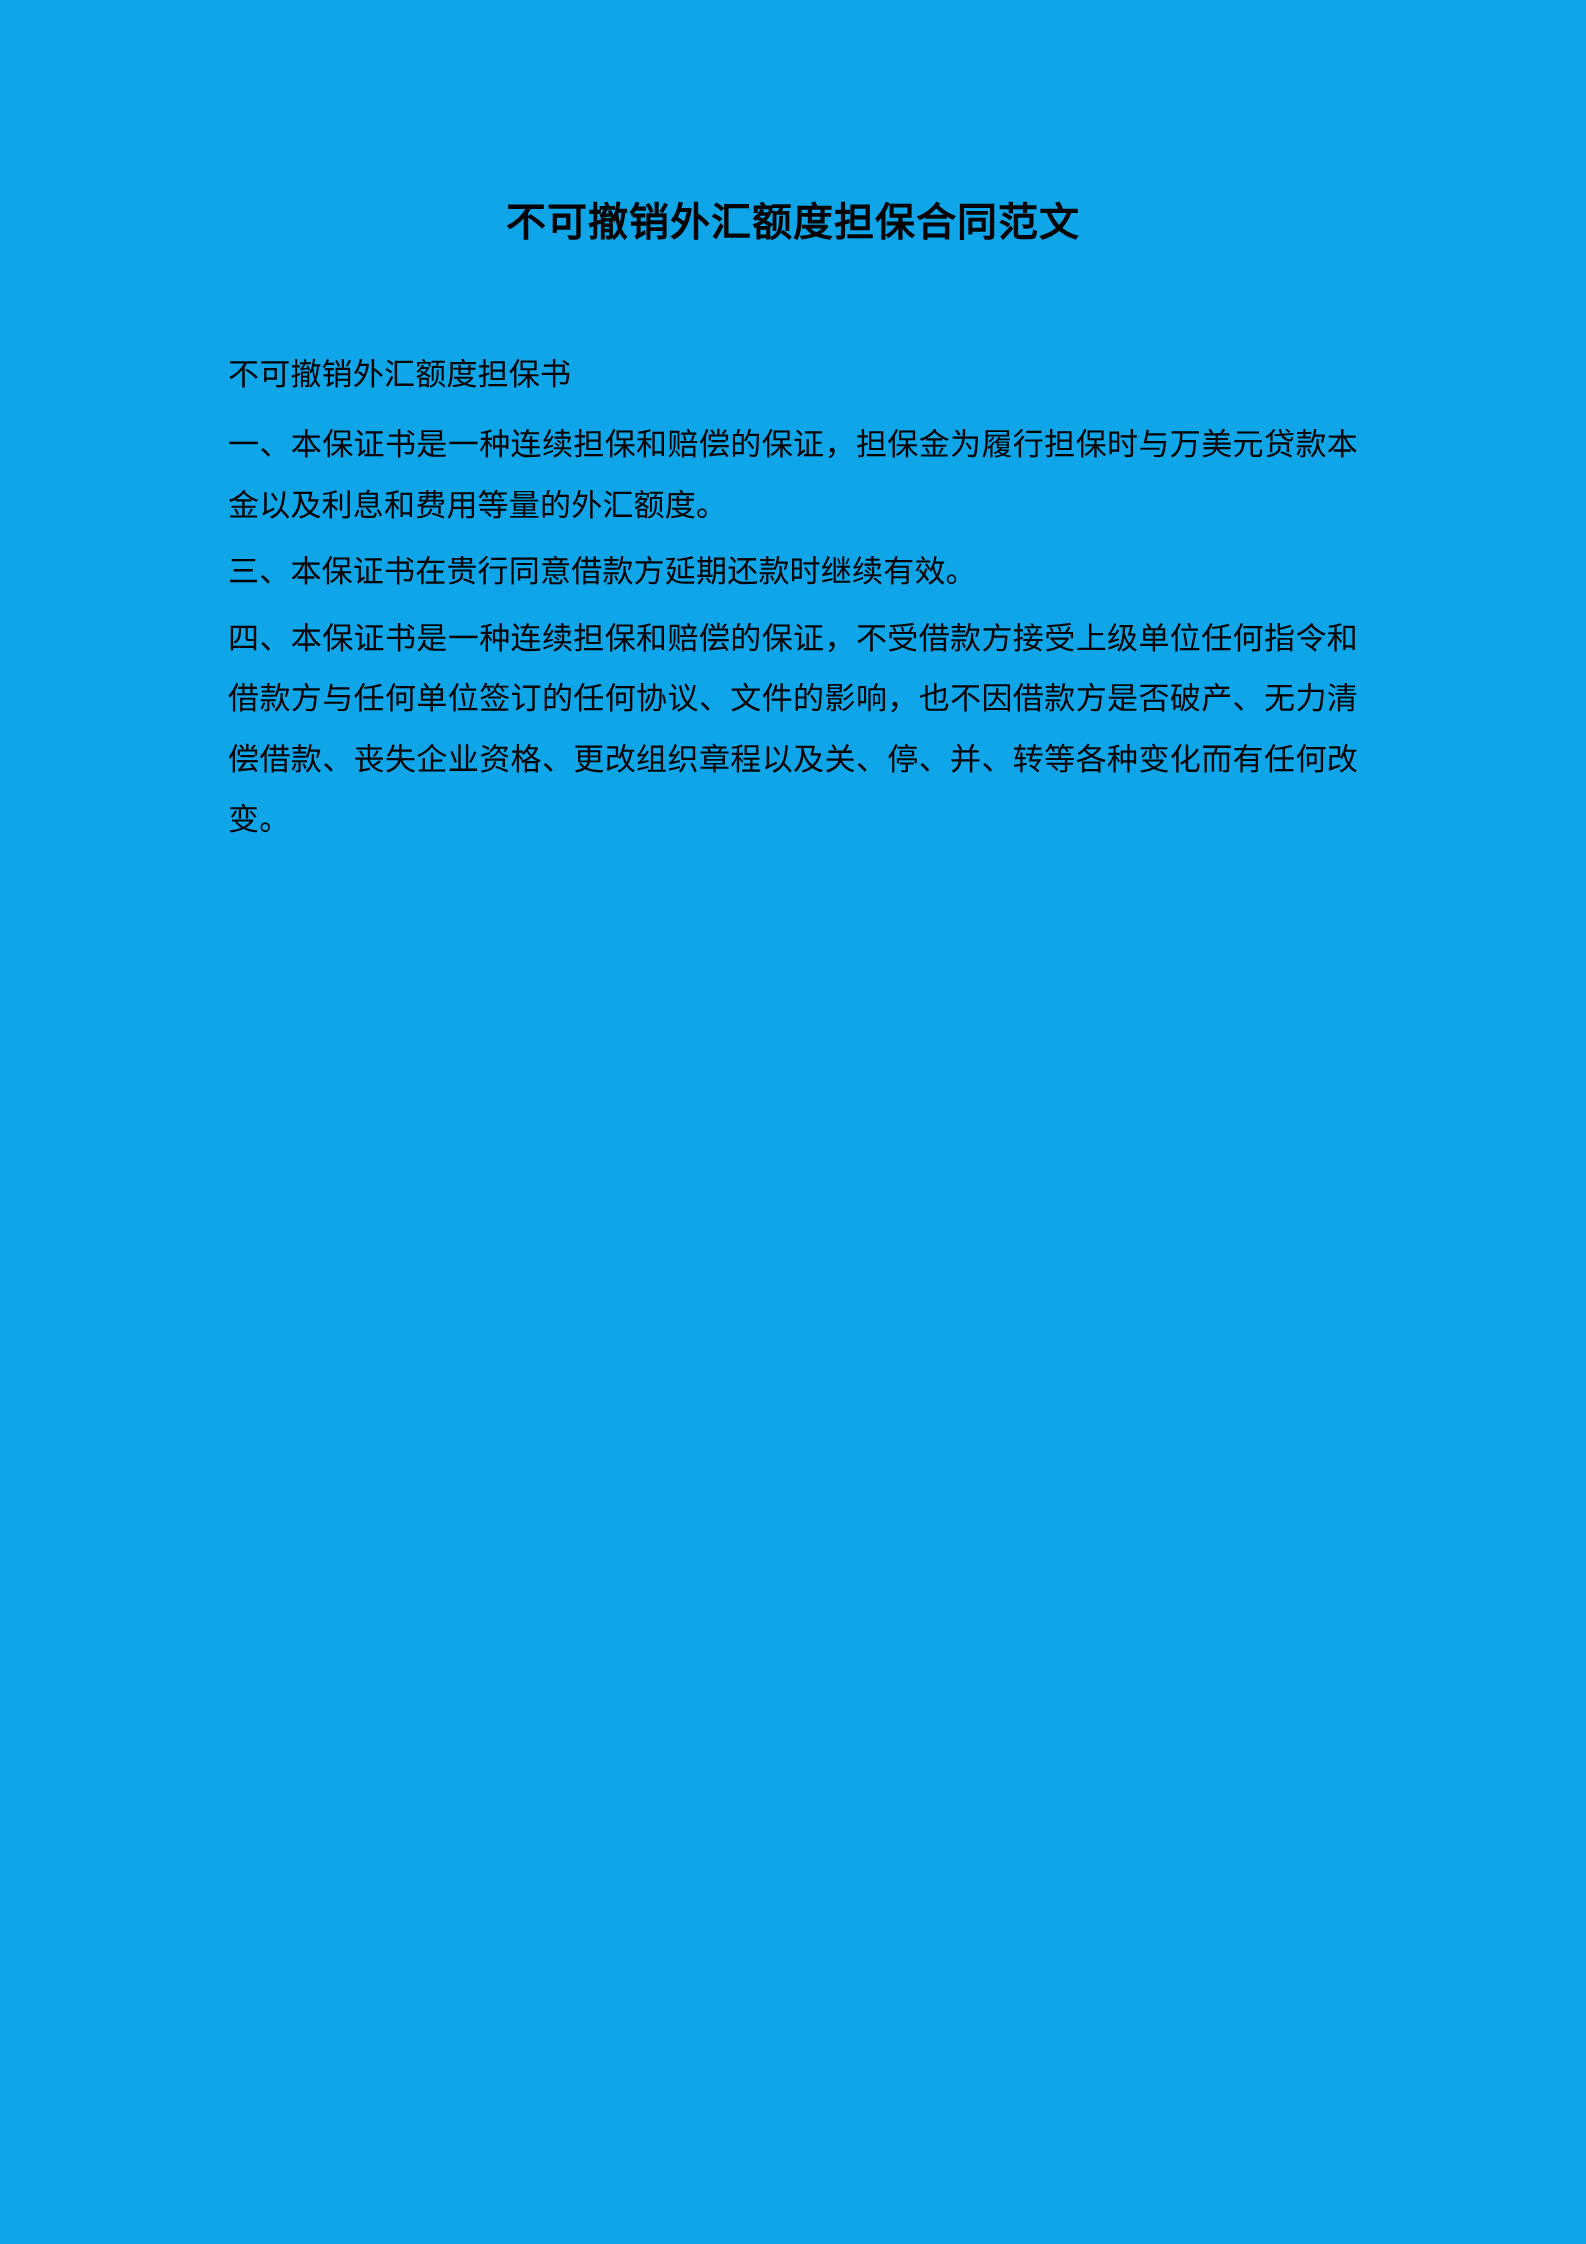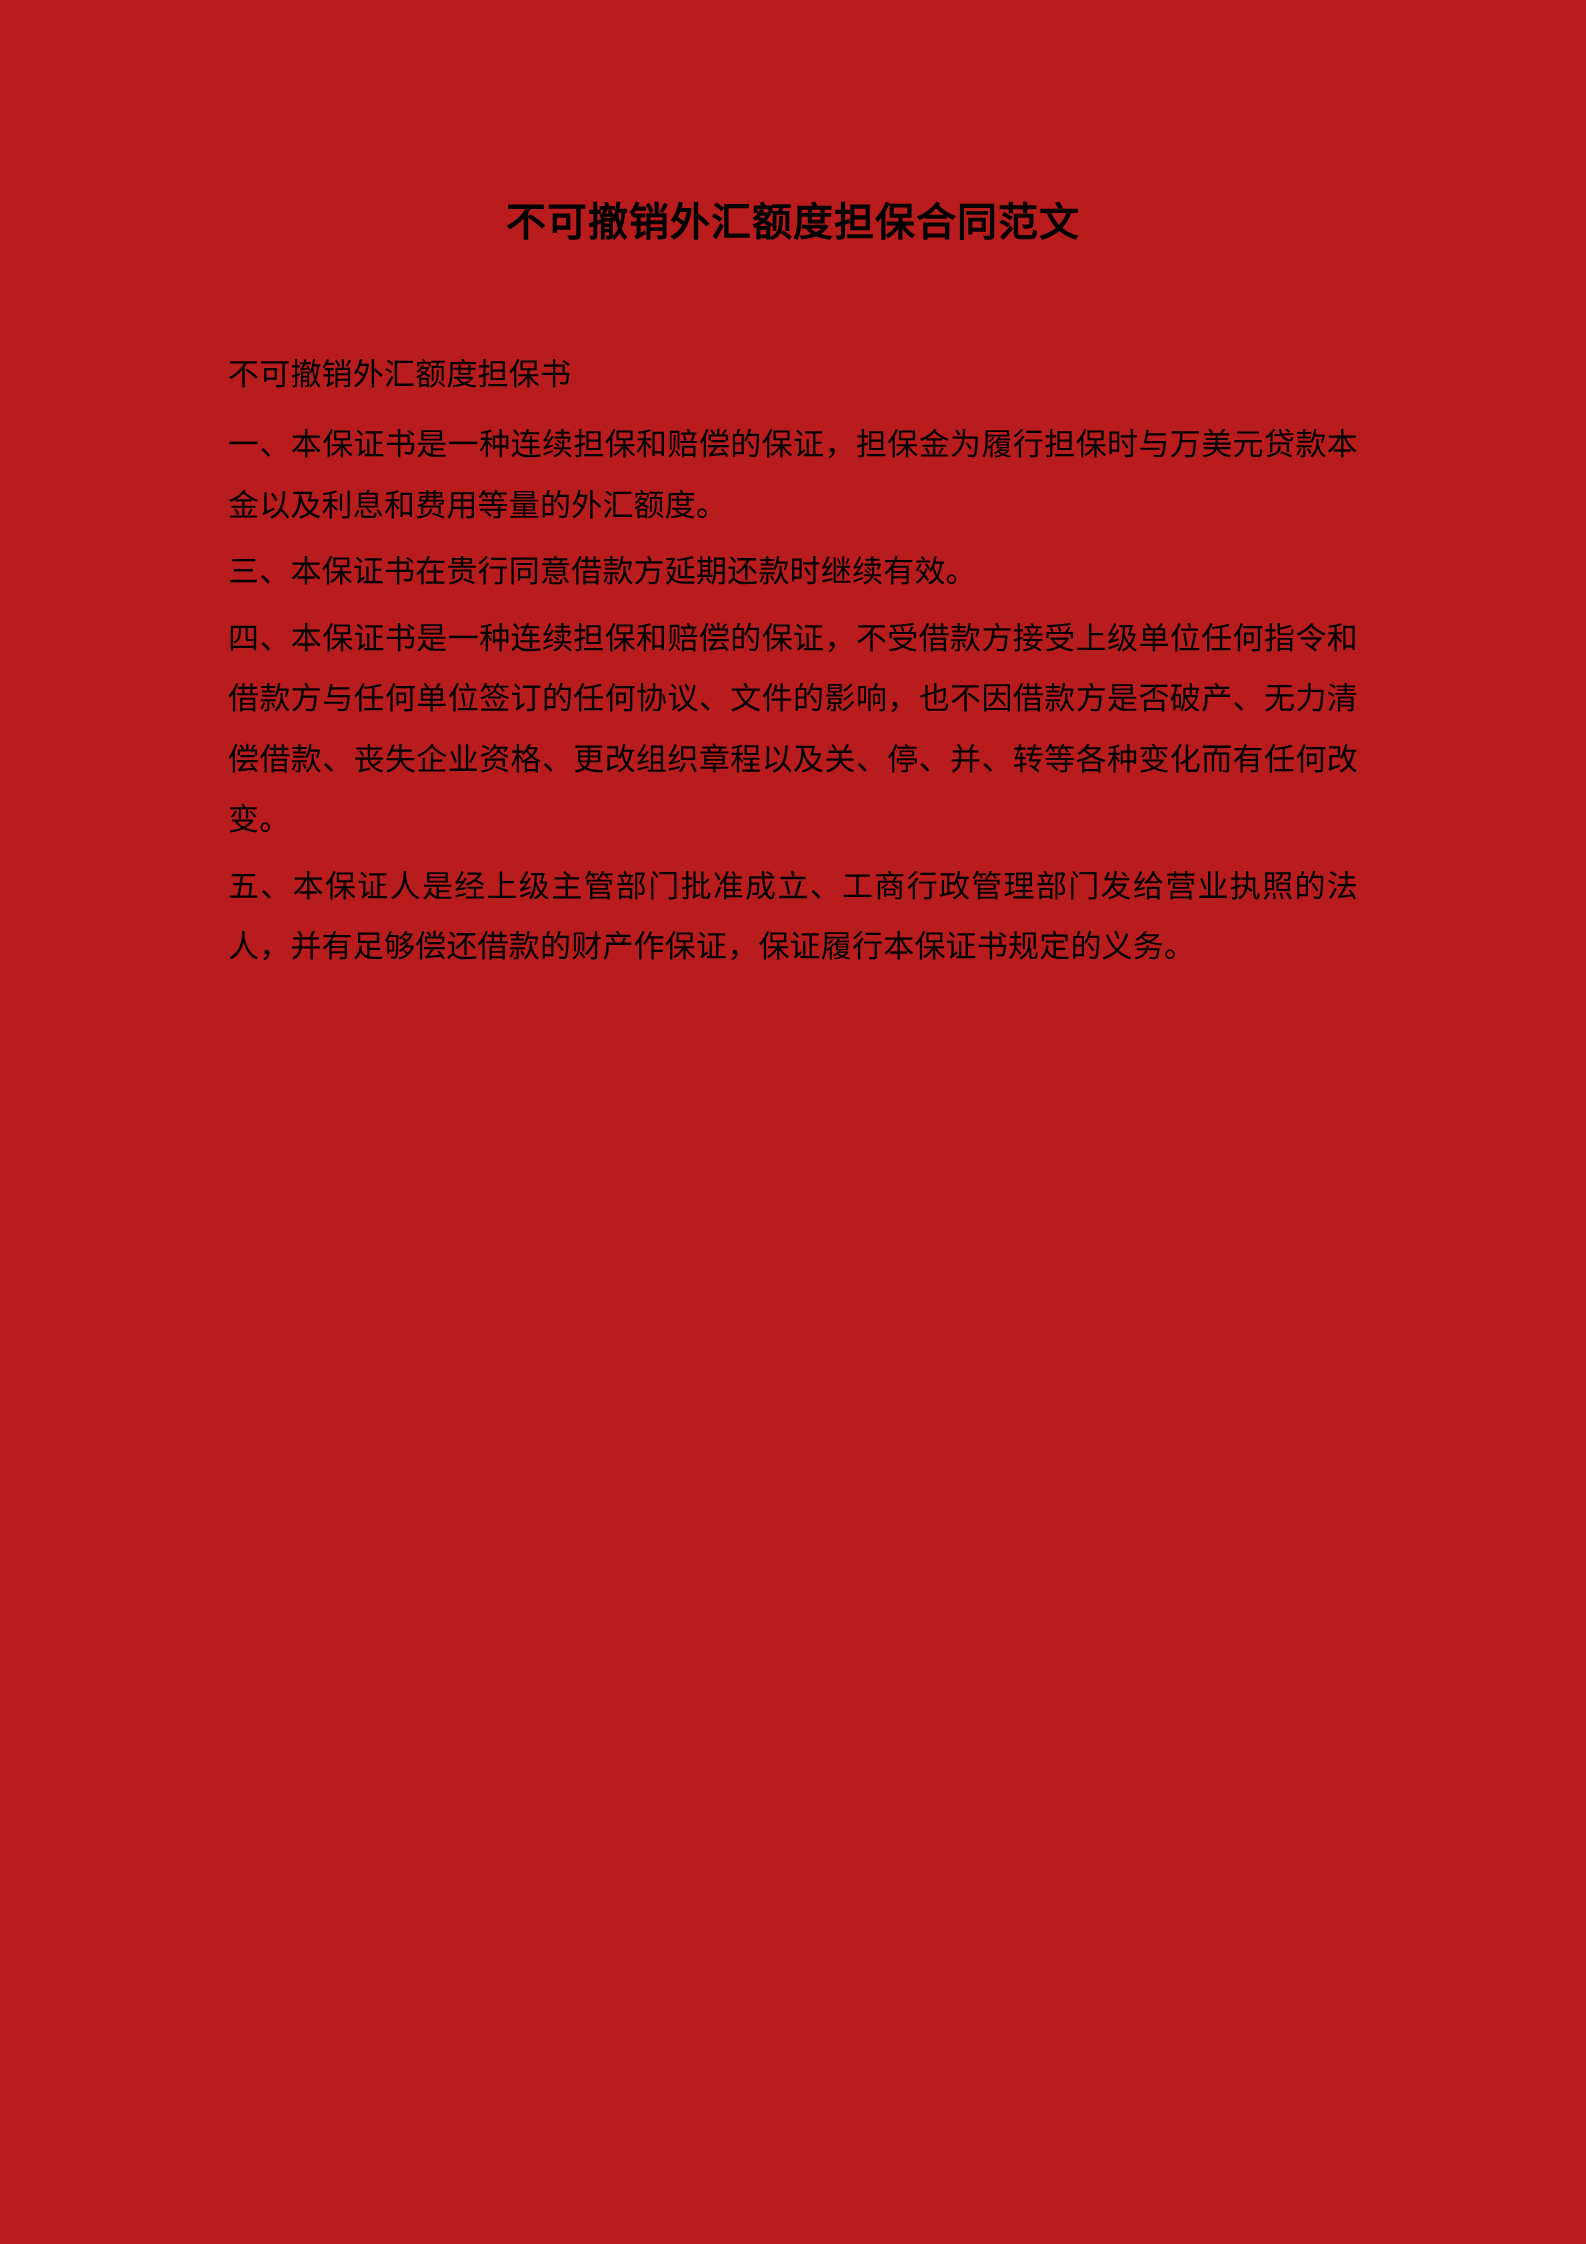--- a/index.html
+++ b/index.html
@@ -14,21 +14,21 @@
     font-family: "DejaVu Sans", "Liberation Sans", sans-serif;
     color: #000000;
     -webkit-font-smoothing: antialiased;
   }
   .page {
     position: relative;
     width: 1586px;
     height: 2244px;
     box-sizing: border-box;
     padding: 0 228px;
-    background: #b91c1c;
+    background: #0ea5e9;
     overflow: hidden;
   }
   .doc-title {
     margin: 0;
     padding-top: 196px;
     text-align: center;
     font-size: 40px;
     font-weight: 700;
     letter-spacing: 1px;
     line-height: 1.3;
@@ -66,16 +66,15 @@
     <p class="para lead">不可撤销外汇额度担保书</p>
 
 
     <p class="para">一、本保证书是一种连续担保和赔偿的保证，担保金为履行担保时与万美元贷款本金以及利息和费用等量的外汇额度。</p>
 
 
     <p class="para">三、本保证书在贵行同意借款方延期还款时继续有效。</p>
 
     <p class="para">四、本保证书是一种连续担保和赔偿的保证，不受借款方接受上级单位任何指令和借款方与任何单位签订的任何协议、文件的影响，也不因借款方是否破产、无力清偿借款、丧失企业资格、更改组织章程以及关、停、并、转等各种变化而有任何改变。</p>
 
-    <p class="para">五、本保证人是经上级主管部门批准成立、工商行政管理部门发给营业执照的法人，并有足够偿还借款的财产作保证，保证履行本保证书规定的义务。</p>
 
   </div>
 </div>
 
 </body></html>

